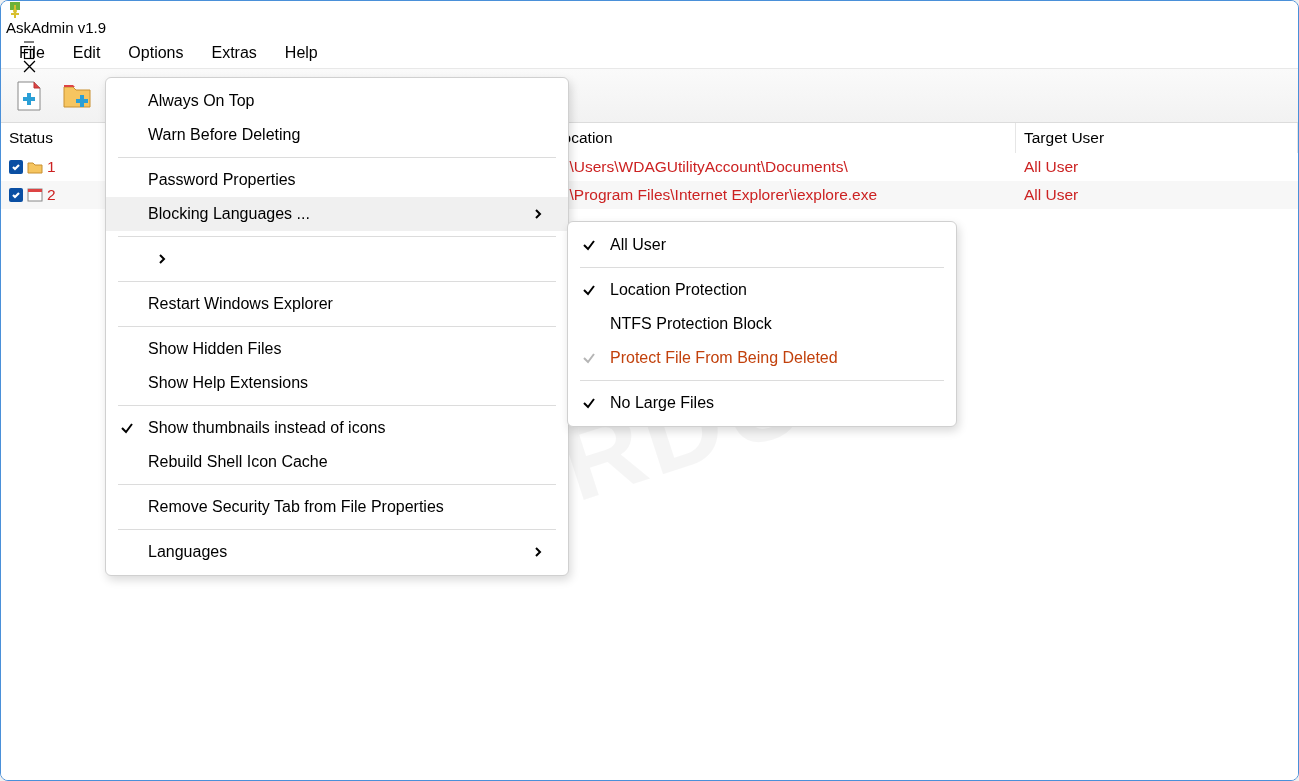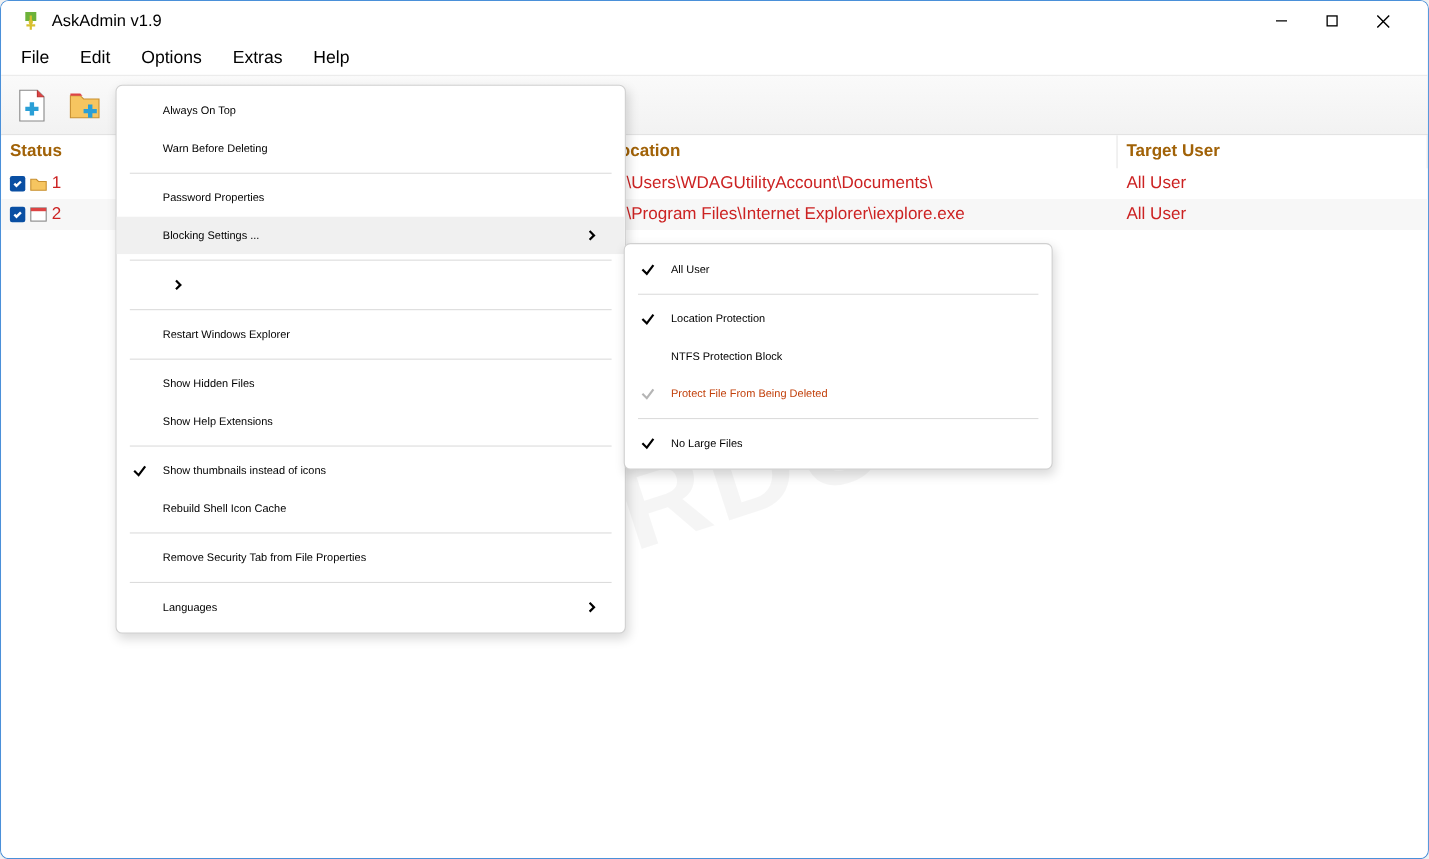--- a/index.html
+++ b/index.html
@@ -4,60 +4,60 @@
   <style>
     * { margin: 0; padding: 0; box-sizing: border-box; font-family: "Segoe UI", Tahoma, sans-serif; }
     body { background: #f0f0f0; width: 1299px; height: 781px; overflow: hidden; position: relative; }
     
     .window {
       position: absolute; inset: 0; background: #fff;
       border: 1px solid #4a90d9; border-radius: 8px; overflow: hidden;
     }
     
     
-    .titlebar { height: 36px; display: flex; align-items: center; padding: 0 18px; background: #fff; }
+    .titlebar { height: 36px; display: flex; padding: 0 5px; background: #fff; flex-direction: column; }
     .titlebar .app-icon { width: 20px; height: 20px; margin-right: 8px; display: flex; align-items: center; justify-content: center; }
     .titlebar .title { font-size: 15px; color: #000; font-weight: 400; }
     .titlebar .spacer { flex: 1; }
     .titlebar .win-btn { width: 46px; height: 30px; display: flex; align-items: center; justify-content: center; }
     .titlebar .win-btn svg { stroke: #000; stroke-width: 1.2; fill: none; }
     
     
     .menubar { height: 32px; display: flex; align-items: stretch; padding: 0 4px; background: #fff; border-bottom: 1px solid #e8e8e8; }
     .menubar .menu-item { padding: 6px 14px; font-size: 16px; color: #000; display: flex; align-items: center; }
     
     
     .toolbar { height: 54px; background: linear-gradient(#fafafa, #f2f2f2); border-bottom: 1px solid #dcdcdc; display: flex; align-items: center; padding: 0 6px; gap: 4px; }
     .toolbar .tool-btn { width: 44px; height: 44px; display: flex; align-items: center; justify-content: center; border: 1px solid transparent; border-radius: 3px; }
     
     
     .content { position: relative; height: calc(100% - 36px - 32px - 54px); background: #fff; }
     
     .list { position: absolute; inset: 0; }
-    .list-header { height: 30px; display: flex; align-items: center; font-size: 15.5px; color: #a16207; font-weight: bold; }
+    .list-header { height: 30px; display: flex; align-items: center; font-size: 15.5px; color: #000000; }
     .col-status { width: 130px; padding-left: 8px; }
     .col-name   { width: 415px; padding-left: 8px; }
     .col-location { width: 470px; padding-left: 8px; }
     .col-target { flex: 1; padding-left: 8px; }
     .header-sep { border-right: 1px solid #e6e6e6; height: 100%; display: flex; align-items: center; }
     
     .list-row { height: 28px; display: flex; align-items: center; font-size: 15.5px; }
     .list-row.alt { background: #f7f7f7; }
     .row-text-red { color: #c22; }
     .row-check { display: inline-flex; align-items: center; gap: 4px; }
     .row-check .cb { width: 14px; height: 14px; background: #0a4fa3; border-radius: 2px; display: flex; align-items: center; justify-content: center; }
     .row-check .cb svg { stroke: #fff; stroke-width: 2.2; fill: none; }
     
     
     .dropdown {
       position: absolute; background: #fff; border: 1px solid #d0d0d0;
       box-shadow: 2px 4px 10px rgba(0,0,0,0.15); border-radius: 6px;
       padding: 6px 0; z-index: 10;
     }
-    .dd-item { display: flex; align-items: center; height: 34px; font-size: 10px; color: #000; padding: 0 16px 0 0; }
+    .dd-item { display: flex; align-items: center; height: 34px; font-size: 16px; color: #000; padding: 0 16px 0 0; }
     .dd-item.highlight { background: #f0f0f0; }
     .dd-item.disabled { color: #c2410c; }
     .dd-check { width: 42px; display: flex; justify-content: center; }
     .dd-check svg { stroke: #000; stroke-width: 2; fill: none; }
     .dd-item.disabled .dd-check svg { stroke: #b5b5b5; }
     .dd-label { flex: 1; }
     .dd-arrow { width: 28px; display: flex; justify-content: center; }
     .dd-arrow svg { stroke: #000; stroke-width: 2; fill: none; }
     .dd-sep { height: 1px; background: #dcdcdc; margin: 5px 12px; }
     
@@ -189,21 +189,21 @@
       <span class="dd-check"></span>
         <span class="dd-label">Warn Before Deleting</span>
     </div>
     <div class="dd-sep"></div>
     <div class="dd-item">
       <span class="dd-check"></span>
         <span class="dd-label">Password Properties</span>
     </div>
     <div class="dd-item highlight">
       <span class="dd-check"></span>
-        <span class="dd-label">Blocking Settings ...</span>
+        <span class="dd-label">Blocking Languages ...</span>
       <span class="dd-arrow">
           <svg width="10" height="12" viewBox="0 0 10 12">
             <path d="M3 2 L7 6 L3 10"></path>
           </svg>
         </span>
     </div>
     <div class="dd-sep"></div>
     <div class="dd-item">
       <span class="dd-check"></span>
       <span class="dd-arrow">

